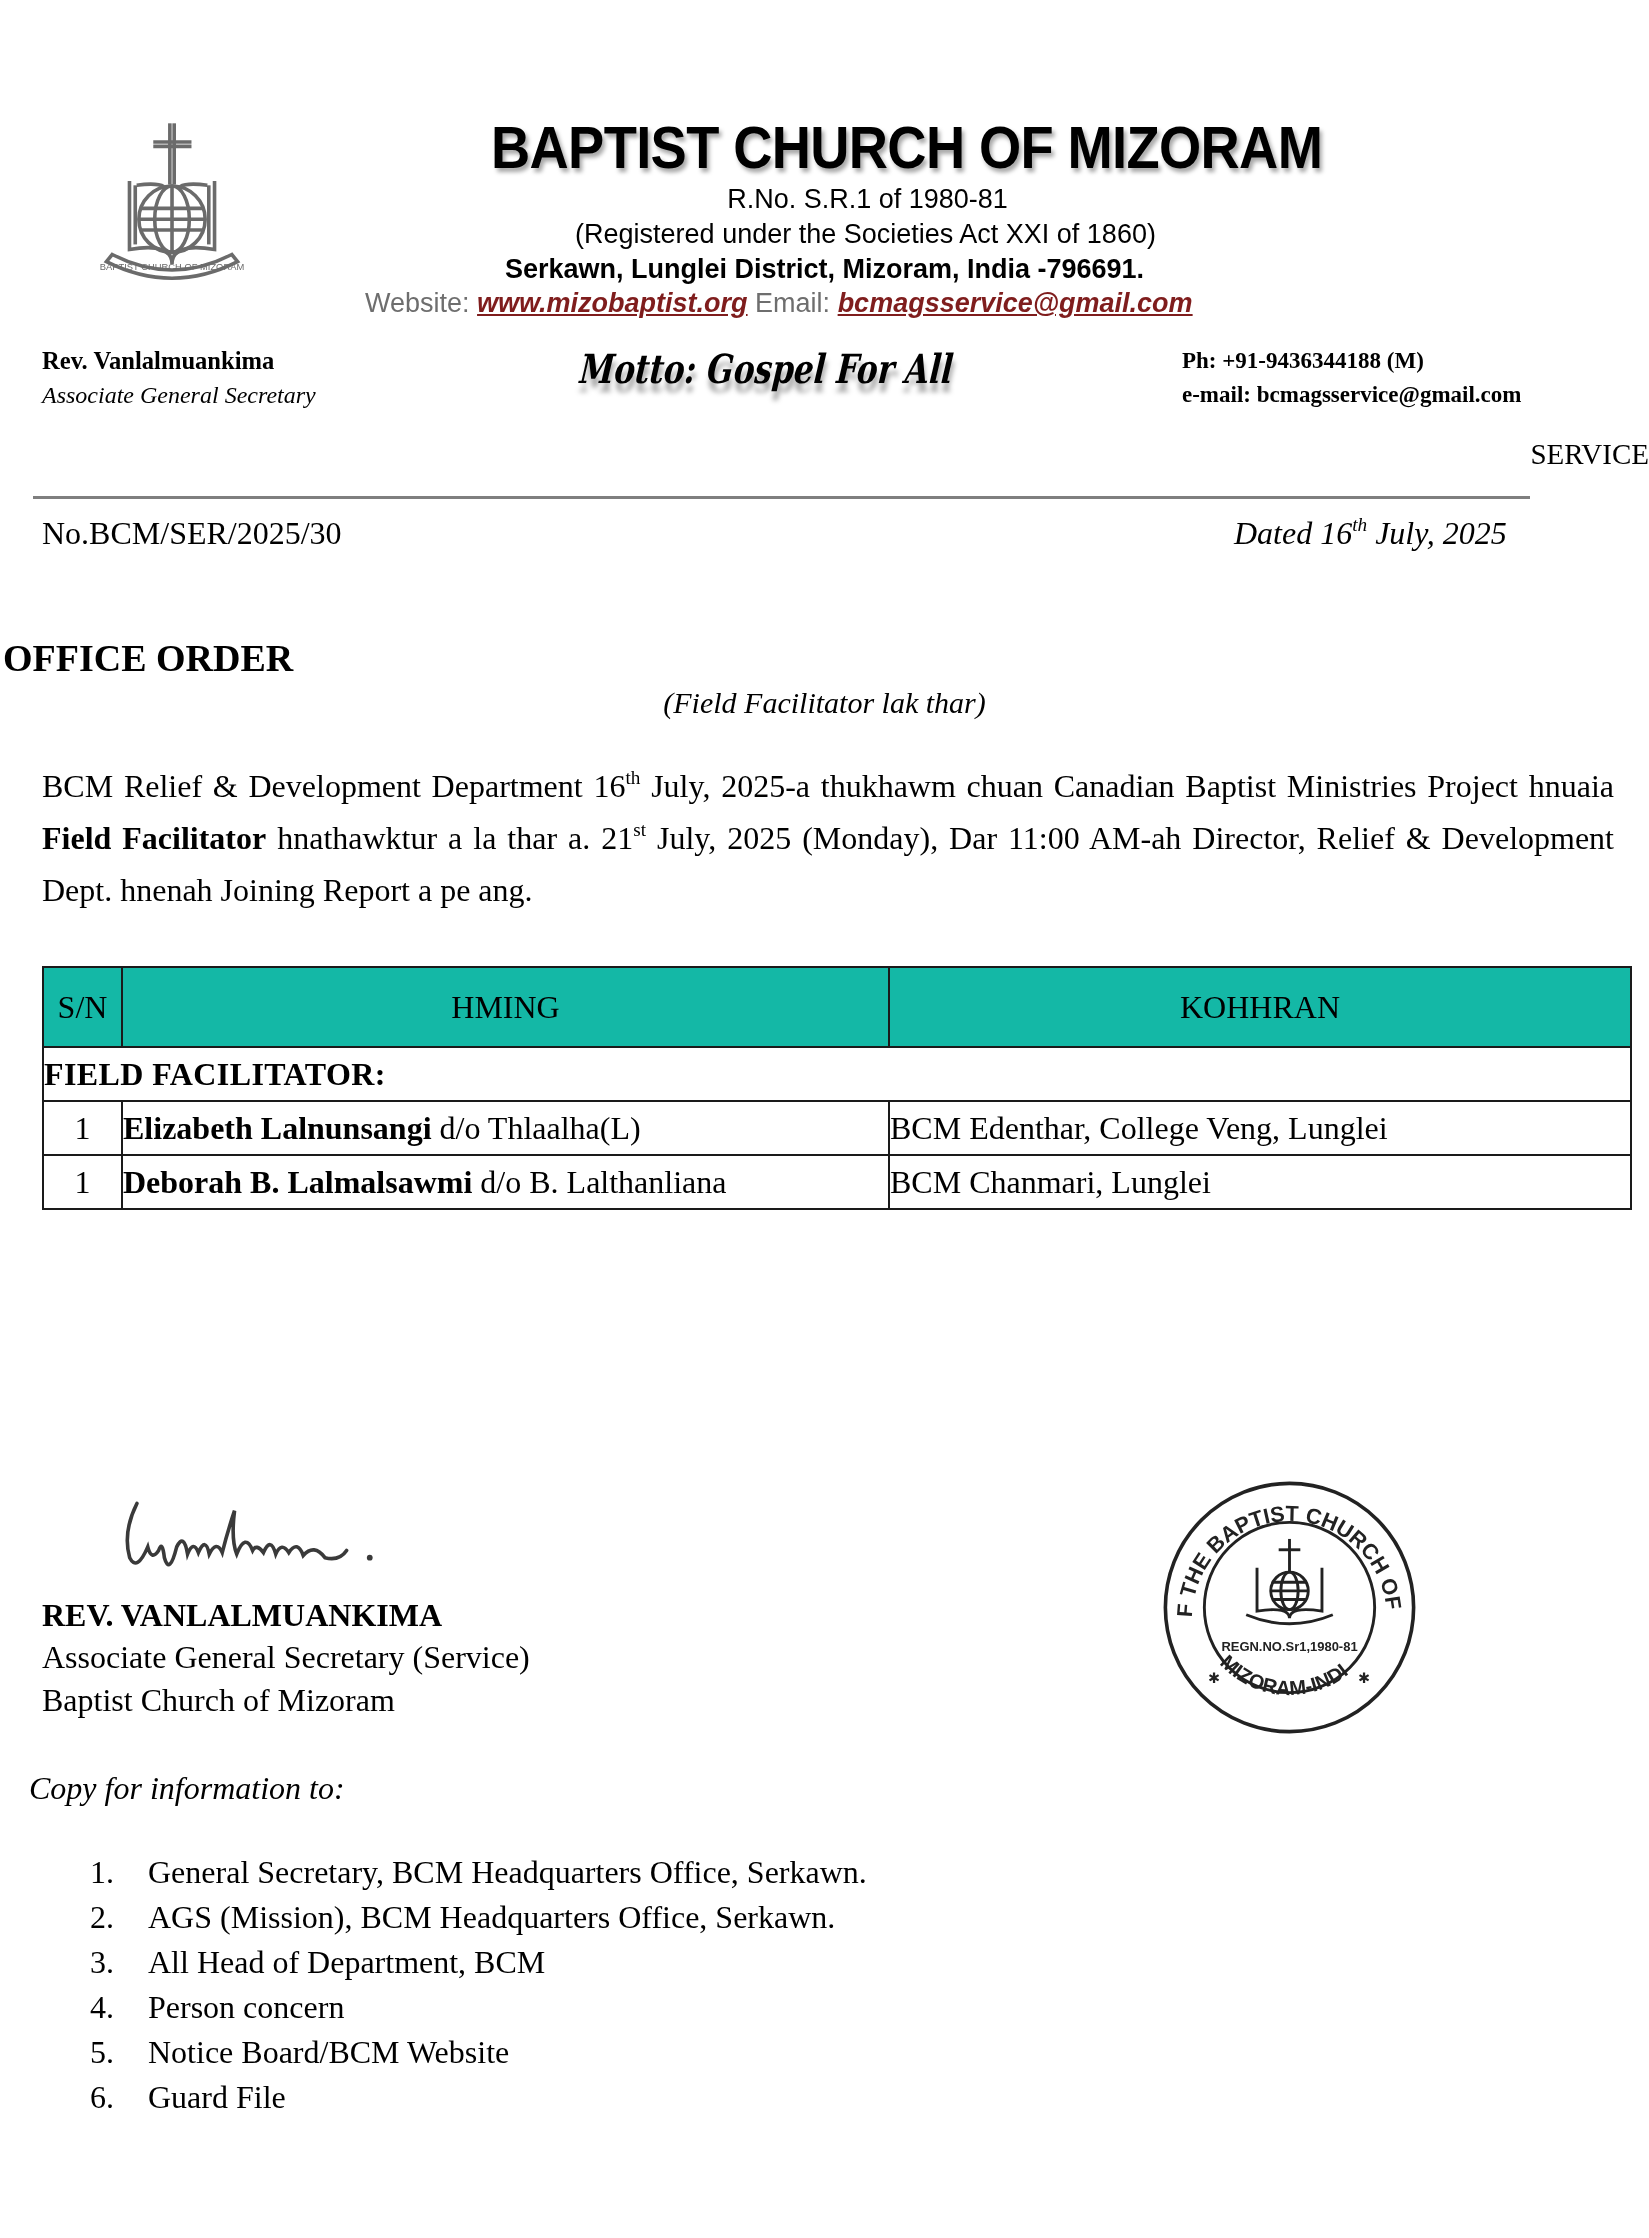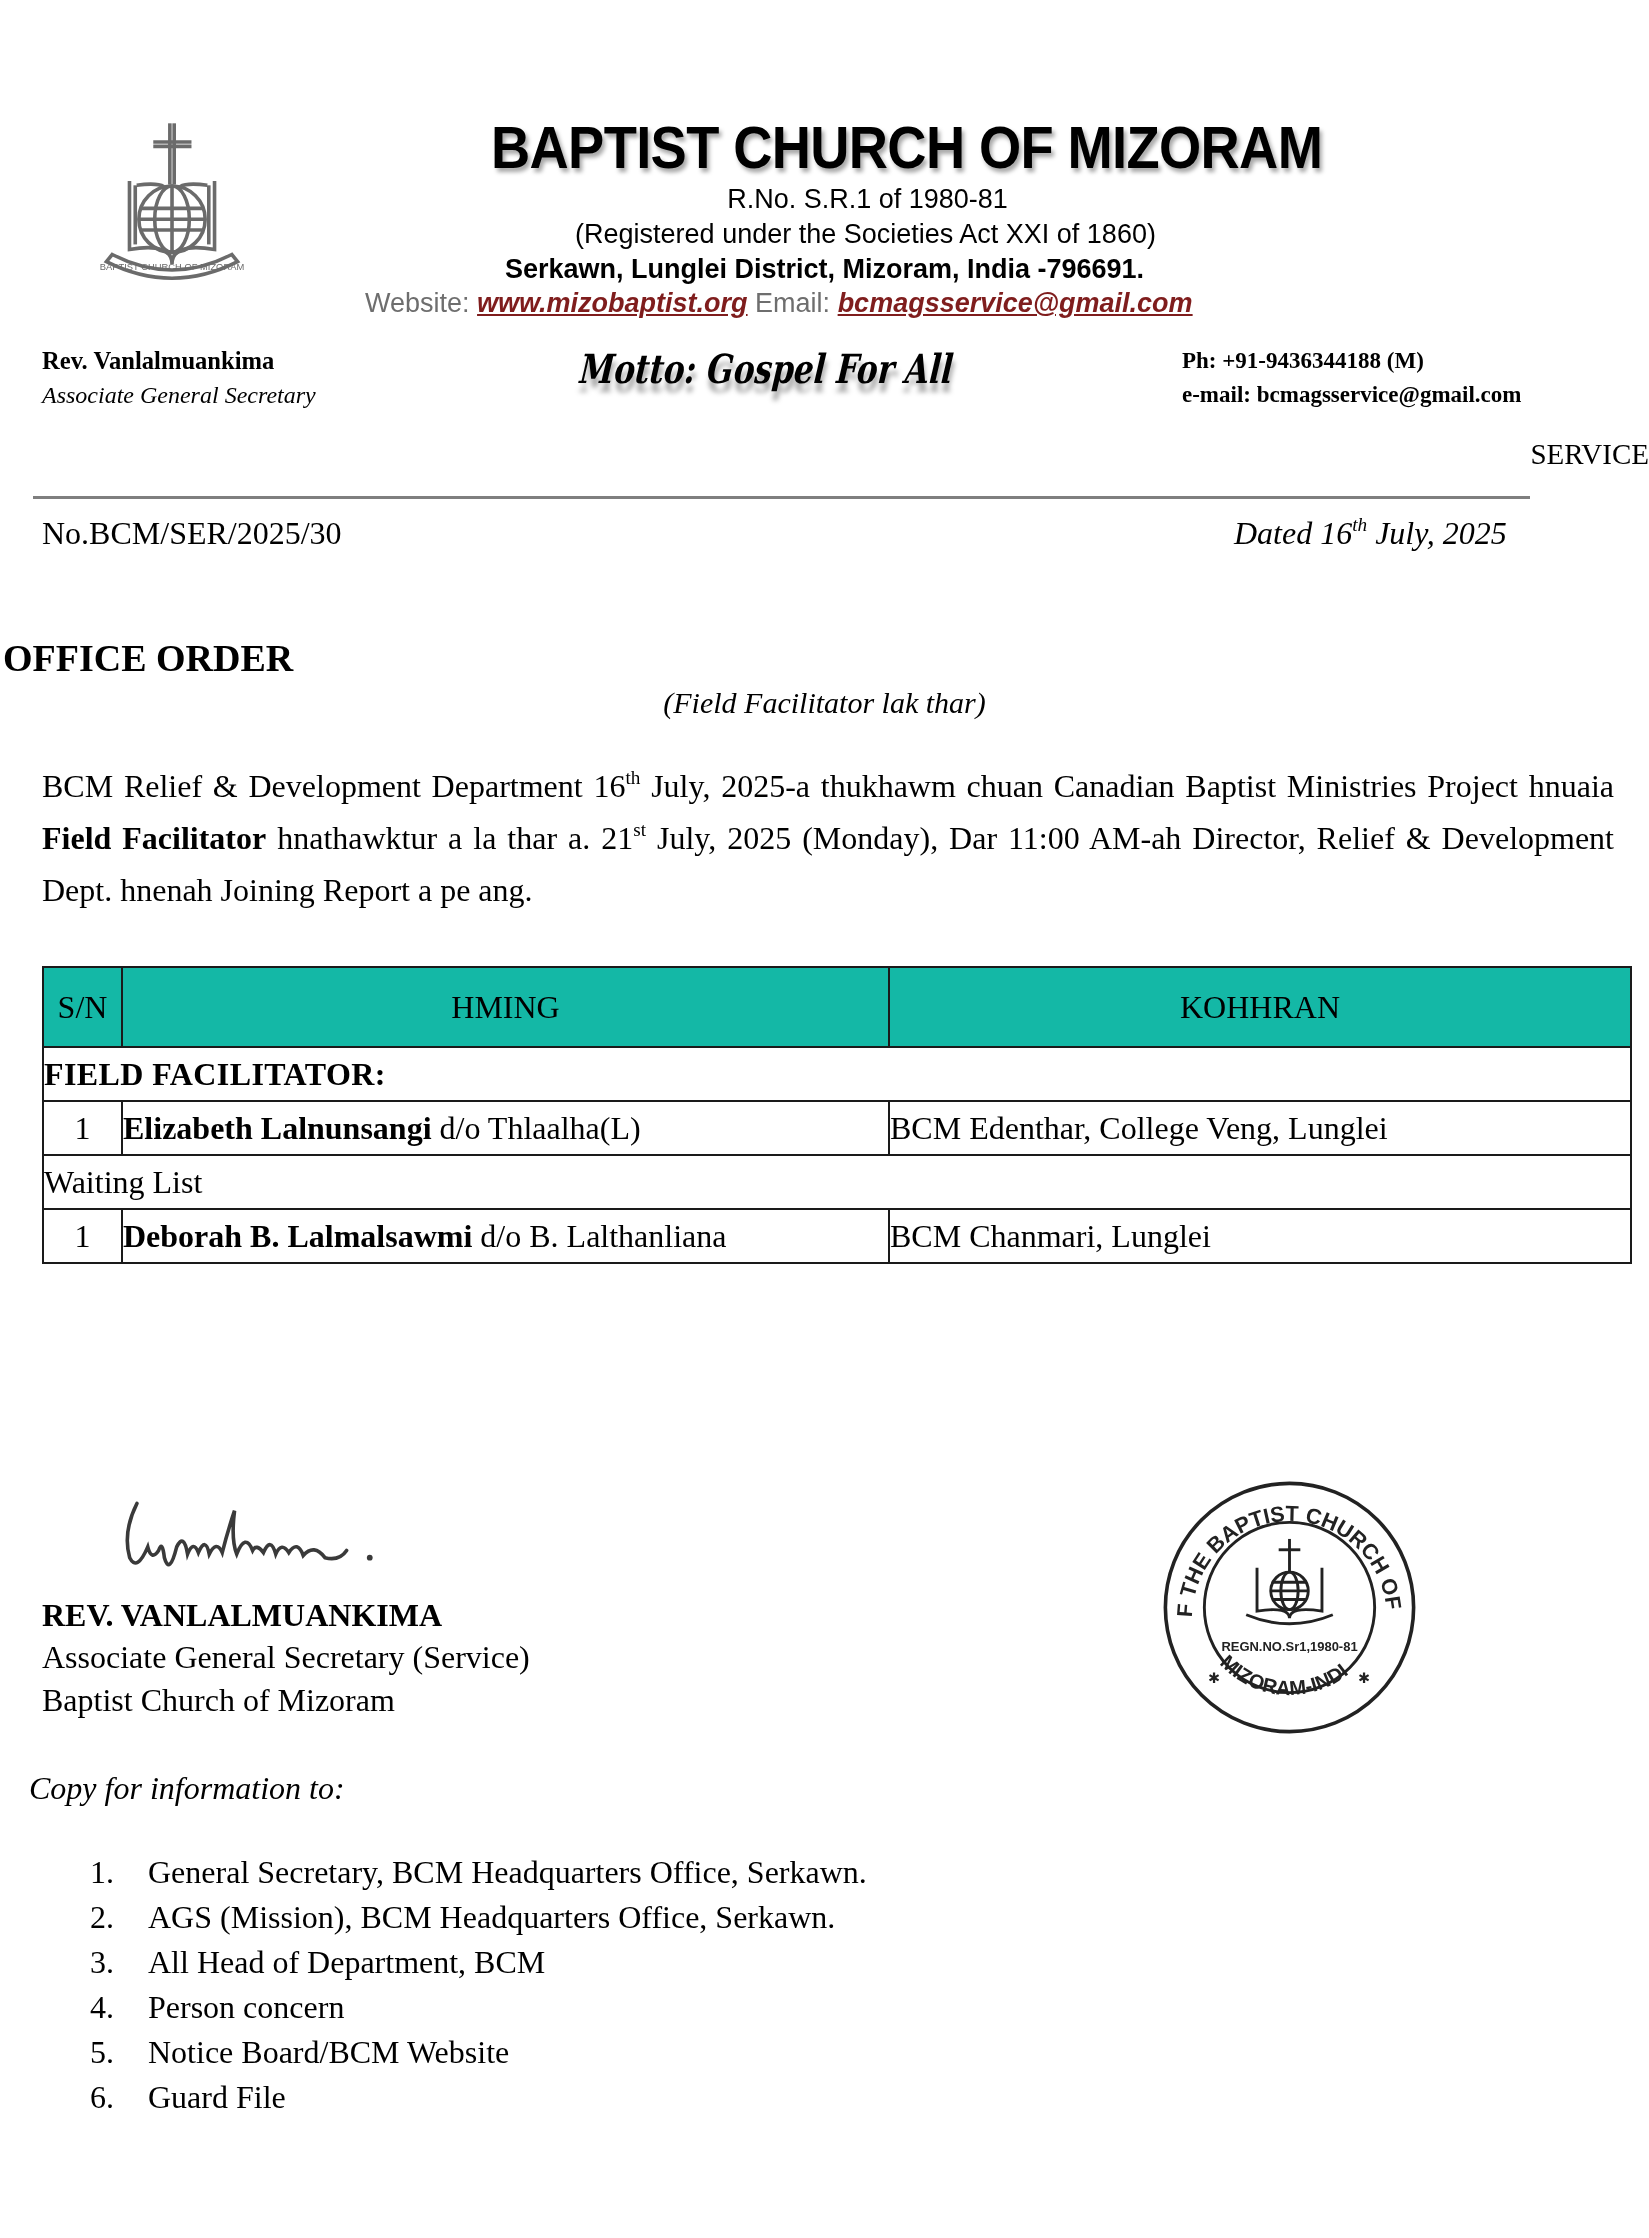--- a/index.html
+++ b/index.html
@@ -131,23 +131,20 @@
   <tbody>
     <tr>
       <td colspan="3" class="section">FIELD FACILITATOR:</td>
     </tr>
     <tr>
       <td class="sn">1</td>
       <td><span class="name">Elizabeth Lalnunsangi</span><span> d/o Thlaalha(L)</span></td>
       <td>BCM Edenthar, College Veng, Lunglei</td>
     </tr>
     <tr>
-      <td colspan="3">Waiting List</td>
-    </tr>
-    <tr>
       <td class="sn">1</td>
       <td><span class="name">Deborah B. Lalmalsawmi</span><span> d/o B. Lalthanliana</span></td>
       <td>BCM Chanmari, Lunglei</td>
     </tr>
   </tbody>
 </table>
 
 <svg id="signature" class="abs" viewBox="0 0 520 130">
   <path d="M40 20 Q20 60 30 95 Q40 115 55 80 Q60 100 70 85 Q75 70 78 95 Q85 120 95 80 Q105 60 110 90 Q118 70 125 88 Q135 65 140 90 Q150 70 158 88 Q165 60 175 30 Q170 70 178 90 Q190 60 200 85 Q205 75 215 88 Q225 65 232 90 Q240 72 250 88 Q262 70 270 92 Q285 75 300 95 Q320 100 330 85" fill="none" stroke="#3a3a3a" stroke-width="5" stroke-linecap="round"></path>
   <circle cx="362" cy="95" r="4" fill="#3a3a3a"></circle>

